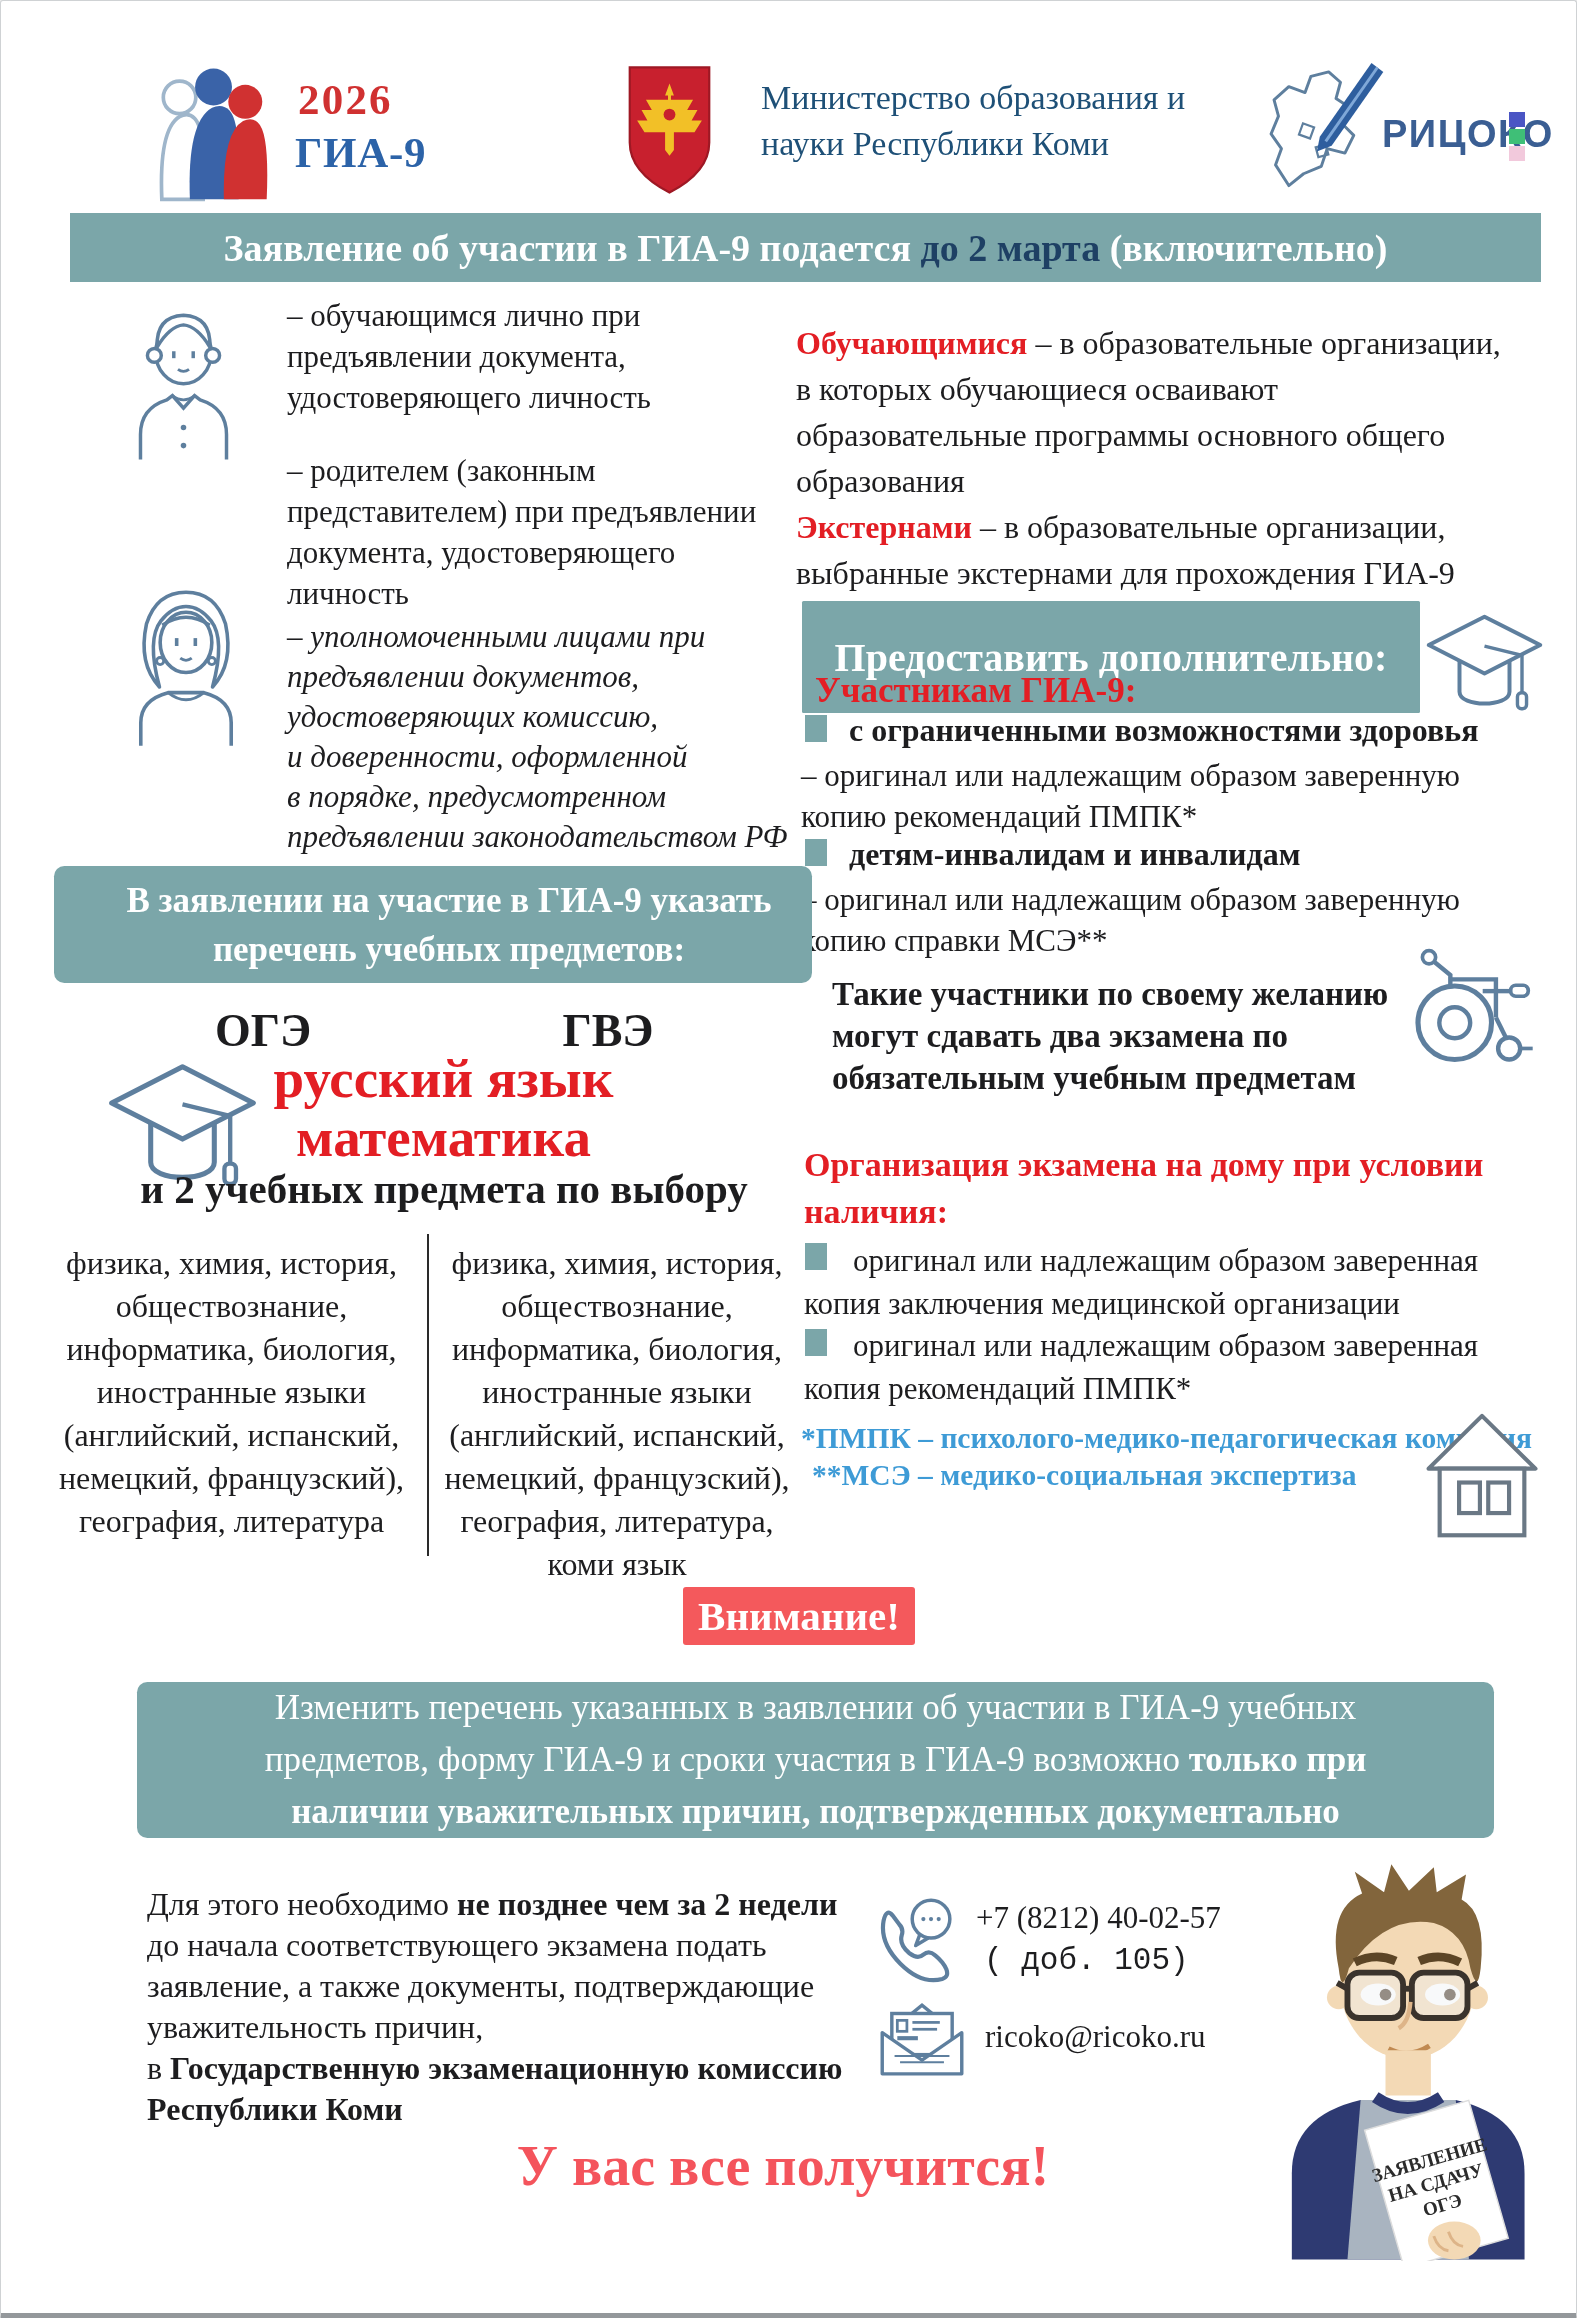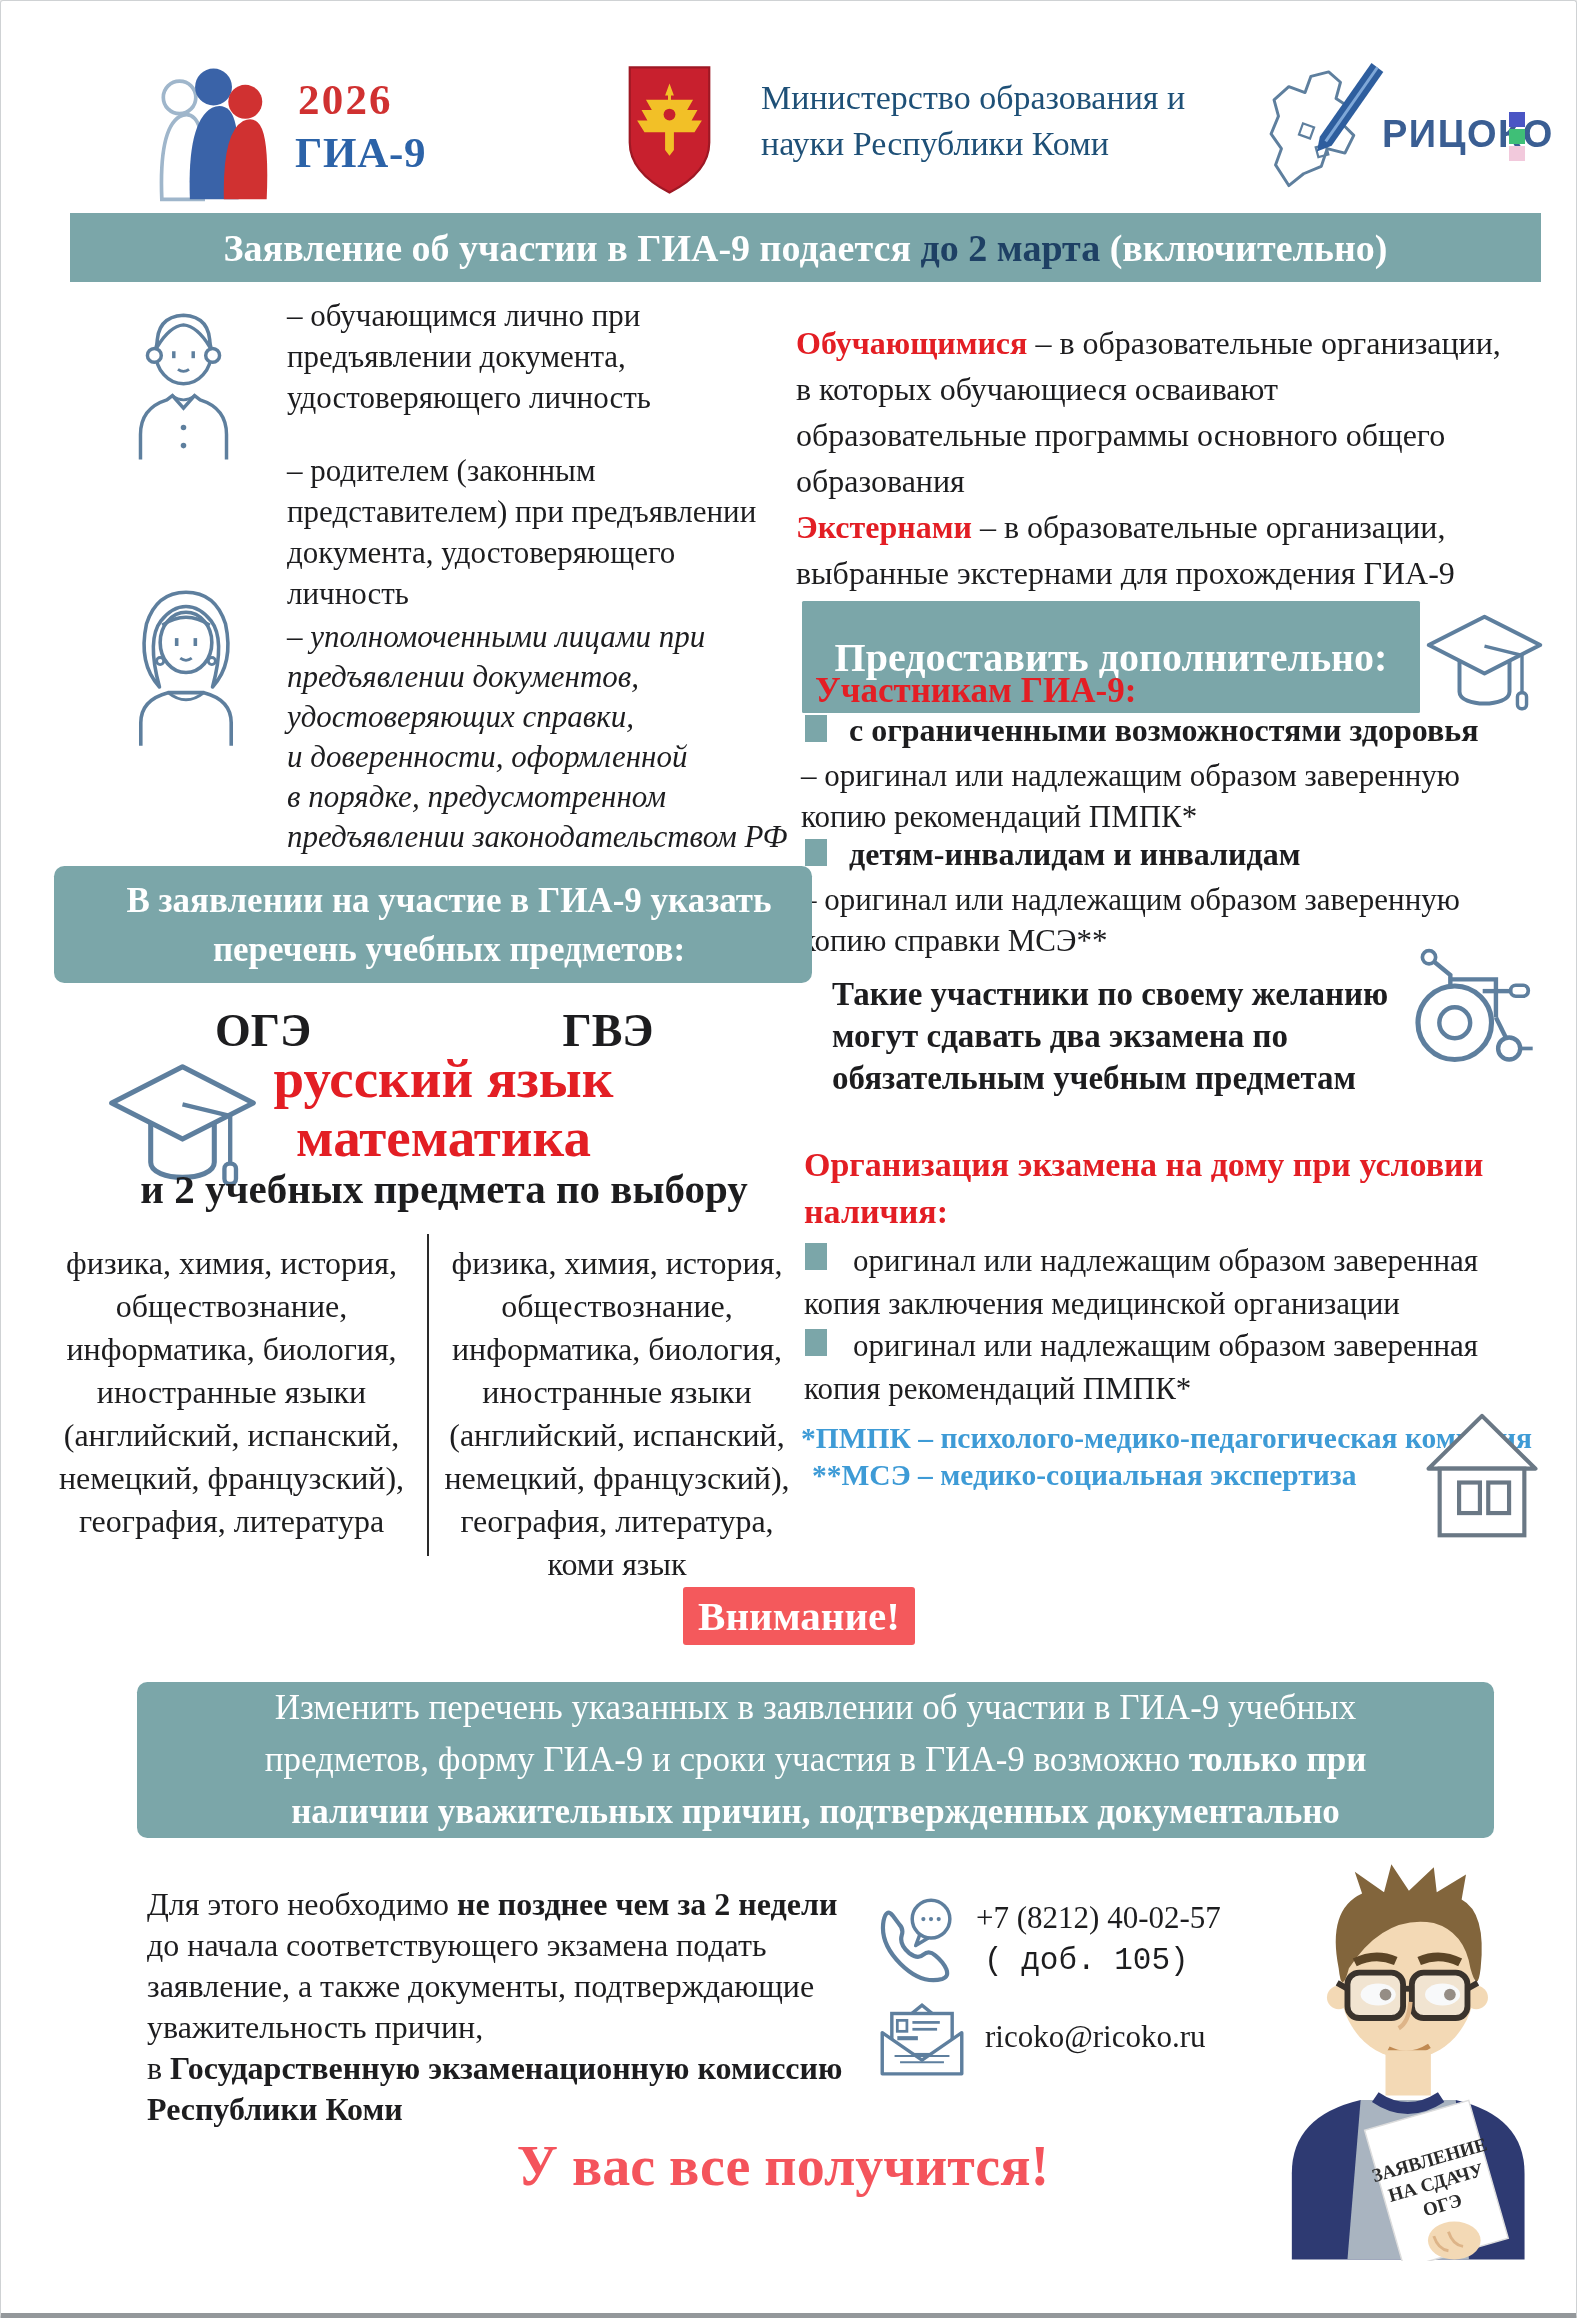--- a/index.html
+++ b/index.html
@@ -104,21 +104,21 @@
       <path d="M77,110 Q85,116 93,110" stroke="#5E7F9E" stroke-width="4" fill="none"></path>
       <circle cx="49" cy="114" r="5" fill="none" stroke="#5E7F9E" stroke-width="4"></circle>
       <circle cx="121" cy="114" r="5" fill="none" stroke="#5E7F9E" stroke-width="4"></circle>
       <path d="M22,232 L22,200 Q22,168 60,158 L110,158 Q148,168 148,200 L148,232" fill="#ffffff" stroke="#5E7F9E" stroke-width="5"></path>
       <path d="M60,158 Q85,178 110,158" stroke="#5E7F9E" stroke-width="4" fill="none"></path>
     </svg>
   </div>
   <div class="abs" style="left:286px;top:616px;font-size:31px;line-height:40px;font-style:italic;">
       <div class="ln">– уполномоченными лицами при</div>
       <div class="ln">предъявлении документов,</div>
-      <div class="ln">удостоверяющих справки,</div>
+      <div class="ln">удостоверяющих комиссию,</div>
       <div class="ln">и доверенности, оформленной</div>
       <div class="ln">в порядке, предусмотренном</div>
       <div class="ln">предъявлении законодательством РФ</div>
     </div>
 
   <div class="abs" style="left:795px;top:319px;font-size:32px;line-height:46px;">
     <div class="ln"><span class="b red">Обучающимися</span><span> – в образовательные организации,</span></div>
     <div class="ln">в которых обучающиеся осваивают</div>
     <div class="ln">образовательные программы основного общего</div>
     <div class="ln">образования</div>

